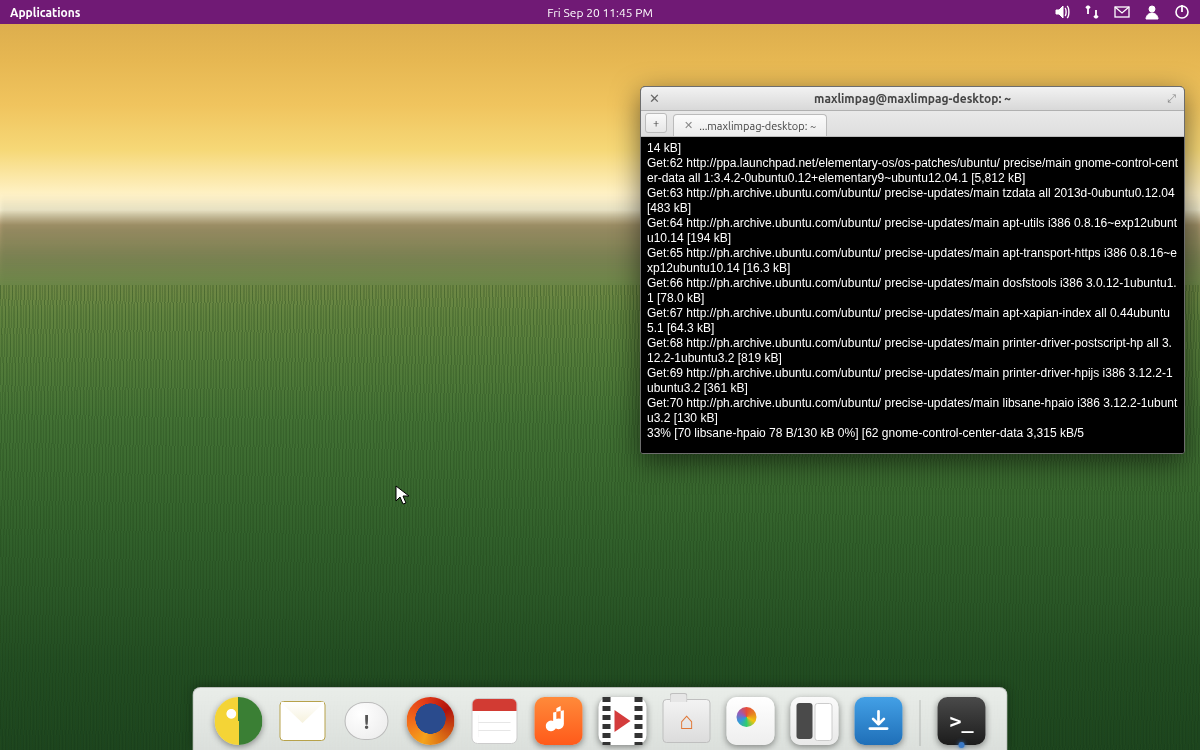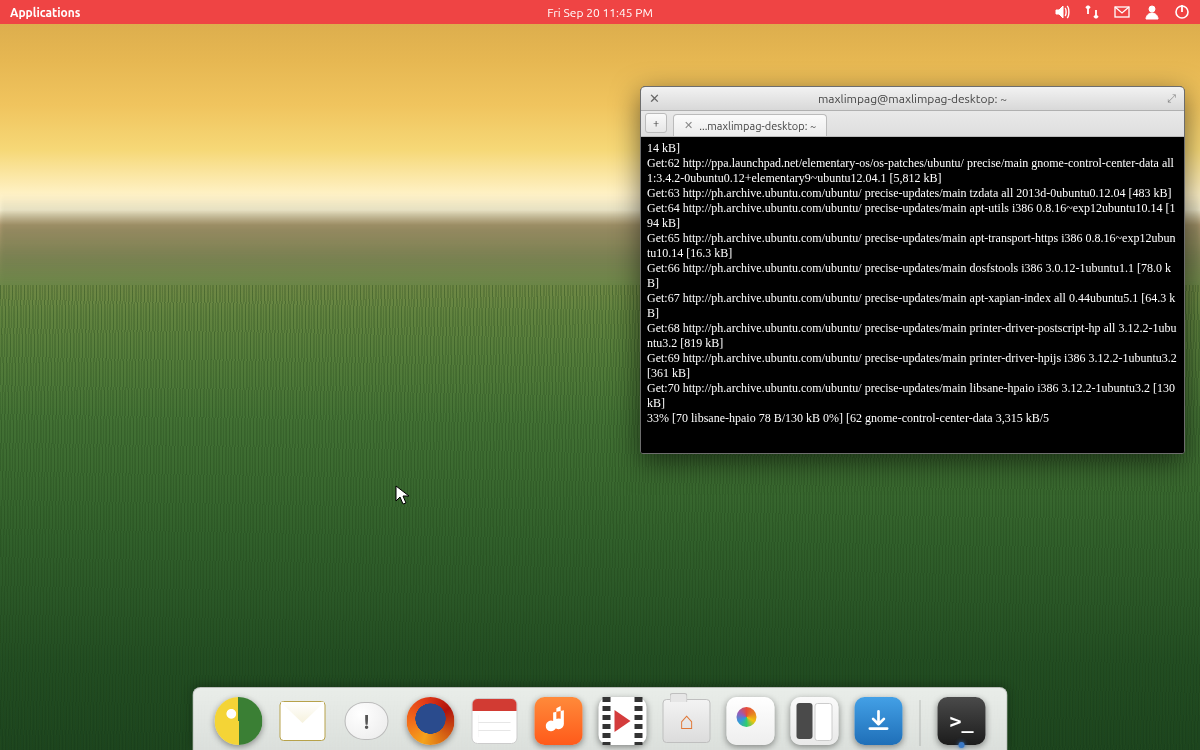--- a/index.html
+++ b/index.html
@@ -8,21 +8,21 @@
     background:
       linear-gradient(to bottom,
         #d7a84a 0%, #e6b752 8%, #f0c45e 14%, #f6d877 20%, #fff2c7 26%, #fff7da 28%,
         #b9a077 30%, #8b8c5c 34%, #6f8a4a 38%, #5c8140 42%, #4f7a3a 48%,
         #447235 55%, #3b6a30 63%, #31602b 72%, #2a5727 80%, #224d22 88%, #1c441e 100%);
     position: relative;
   }
   
   #top-panel {
     position: absolute; top:0; left:0; right:0; height:24px;
-    background:#ef4444; color:#fff; font-size:12px; display:flex; align-items:center;
+    background:#701a75; color:#fff; font-size:12px; display:flex; align-items:center;
     padding:0 10px; justify-content:space-between; z-index:50;
   }
   #top-panel .left, #top-panel .right { display:flex; align-items:center; gap:14px; }
   #top-panel .apps { font-weight:bold; cursor:default; }
   #top-panel .clock { position:absolute; left:50%; transform:translateX(-50%); font-weight:normal; }
   #top-panel .icon { width:16px; height:16px; display:inline-flex; align-items:center; justify-content:center; }
   #top-panel svg { width:16px; height:16px; fill:#fff; stroke:#fff; }
 
   
   #grass-texture { position:absolute; left:0; right:0; bottom:0; height:62%; pointer-events:none;
@@ -44,29 +44,29 @@
     box-shadow:0 8px 28px rgba(0,0,0,.55);
     display:flex; flex-direction:column; overflow:hidden; z-index:30;
   }
   #term-titlebar {
     height:24px; background:linear-gradient(#f2f2f2,#d8d8d8);
     border-bottom:1px solid #b0b0b0; display:flex; align-items:center; position:relative;
     font-size:12px; color:#3a3a3a;
   }
   #term-titlebar .tb-close { position:absolute; left:8px; color:#666; font-size:13px; line-height:1; cursor:default;}
   #term-titlebar .tb-max { position:absolute; right:8px; color:#888; font-size:11px;}
-  #term-titlebar .tb-title { margin:0 auto; font-weight:normal; color:#444; }
+  #term-titlebar .tb-title { margin:0 auto; font-weight:bold; color:#444; }
   #term-tabs { height:26px; background:linear-gradient(#e9e9e9,#dedede); border-bottom:1px solid #bcbcbc;
     display:flex; align-items:flex-end; padding-left:4px; font-size:11px;}
   .tab-add { width:22px; height:20px; margin-bottom:3px; border:1px solid #bbb; border-radius:3px;
     background:linear-gradient(#fafafa,#e6e6e6); color:#444; display:flex; align-items:center; justify-content:center;}
   .tab { height:22px; margin-left:6px; padding:0 10px; background:linear-gradient(#fbfbfb,#ececec);
     border:1px solid #bbb; border-bottom:none; border-radius:4px 4px 0 0; display:flex; align-items:center; gap:6px; color:#444;}
   .tab .tab-close{ color:#888; font-size:11px;}
-  #term-body { flex:1; background:#000; color:#fff; font-family:Liberation Serif, serif;
+  #term-body { flex:1; background:#000; color:#fff; font-family:Liberation Sans, sans-serif;
     font-size:12px; line-height:15px; padding:4px 6px; white-space:pre-wrap; word-break:break-all; overflow:hidden; }
 
   
   #cursor { position:absolute; top:485px; left:395px; z-index:25; }
   #cursor svg{ width:16px; height:22px; }
 
   
   #dock { position:absolute; left:50%; transform:translateX(-50%); bottom:0;
     display:flex; align-items:flex-end; gap:14px; padding:8px 20px 4px;
     background:linear-gradient(rgba(255,255,255,.9),rgba(240,240,240,.9));

